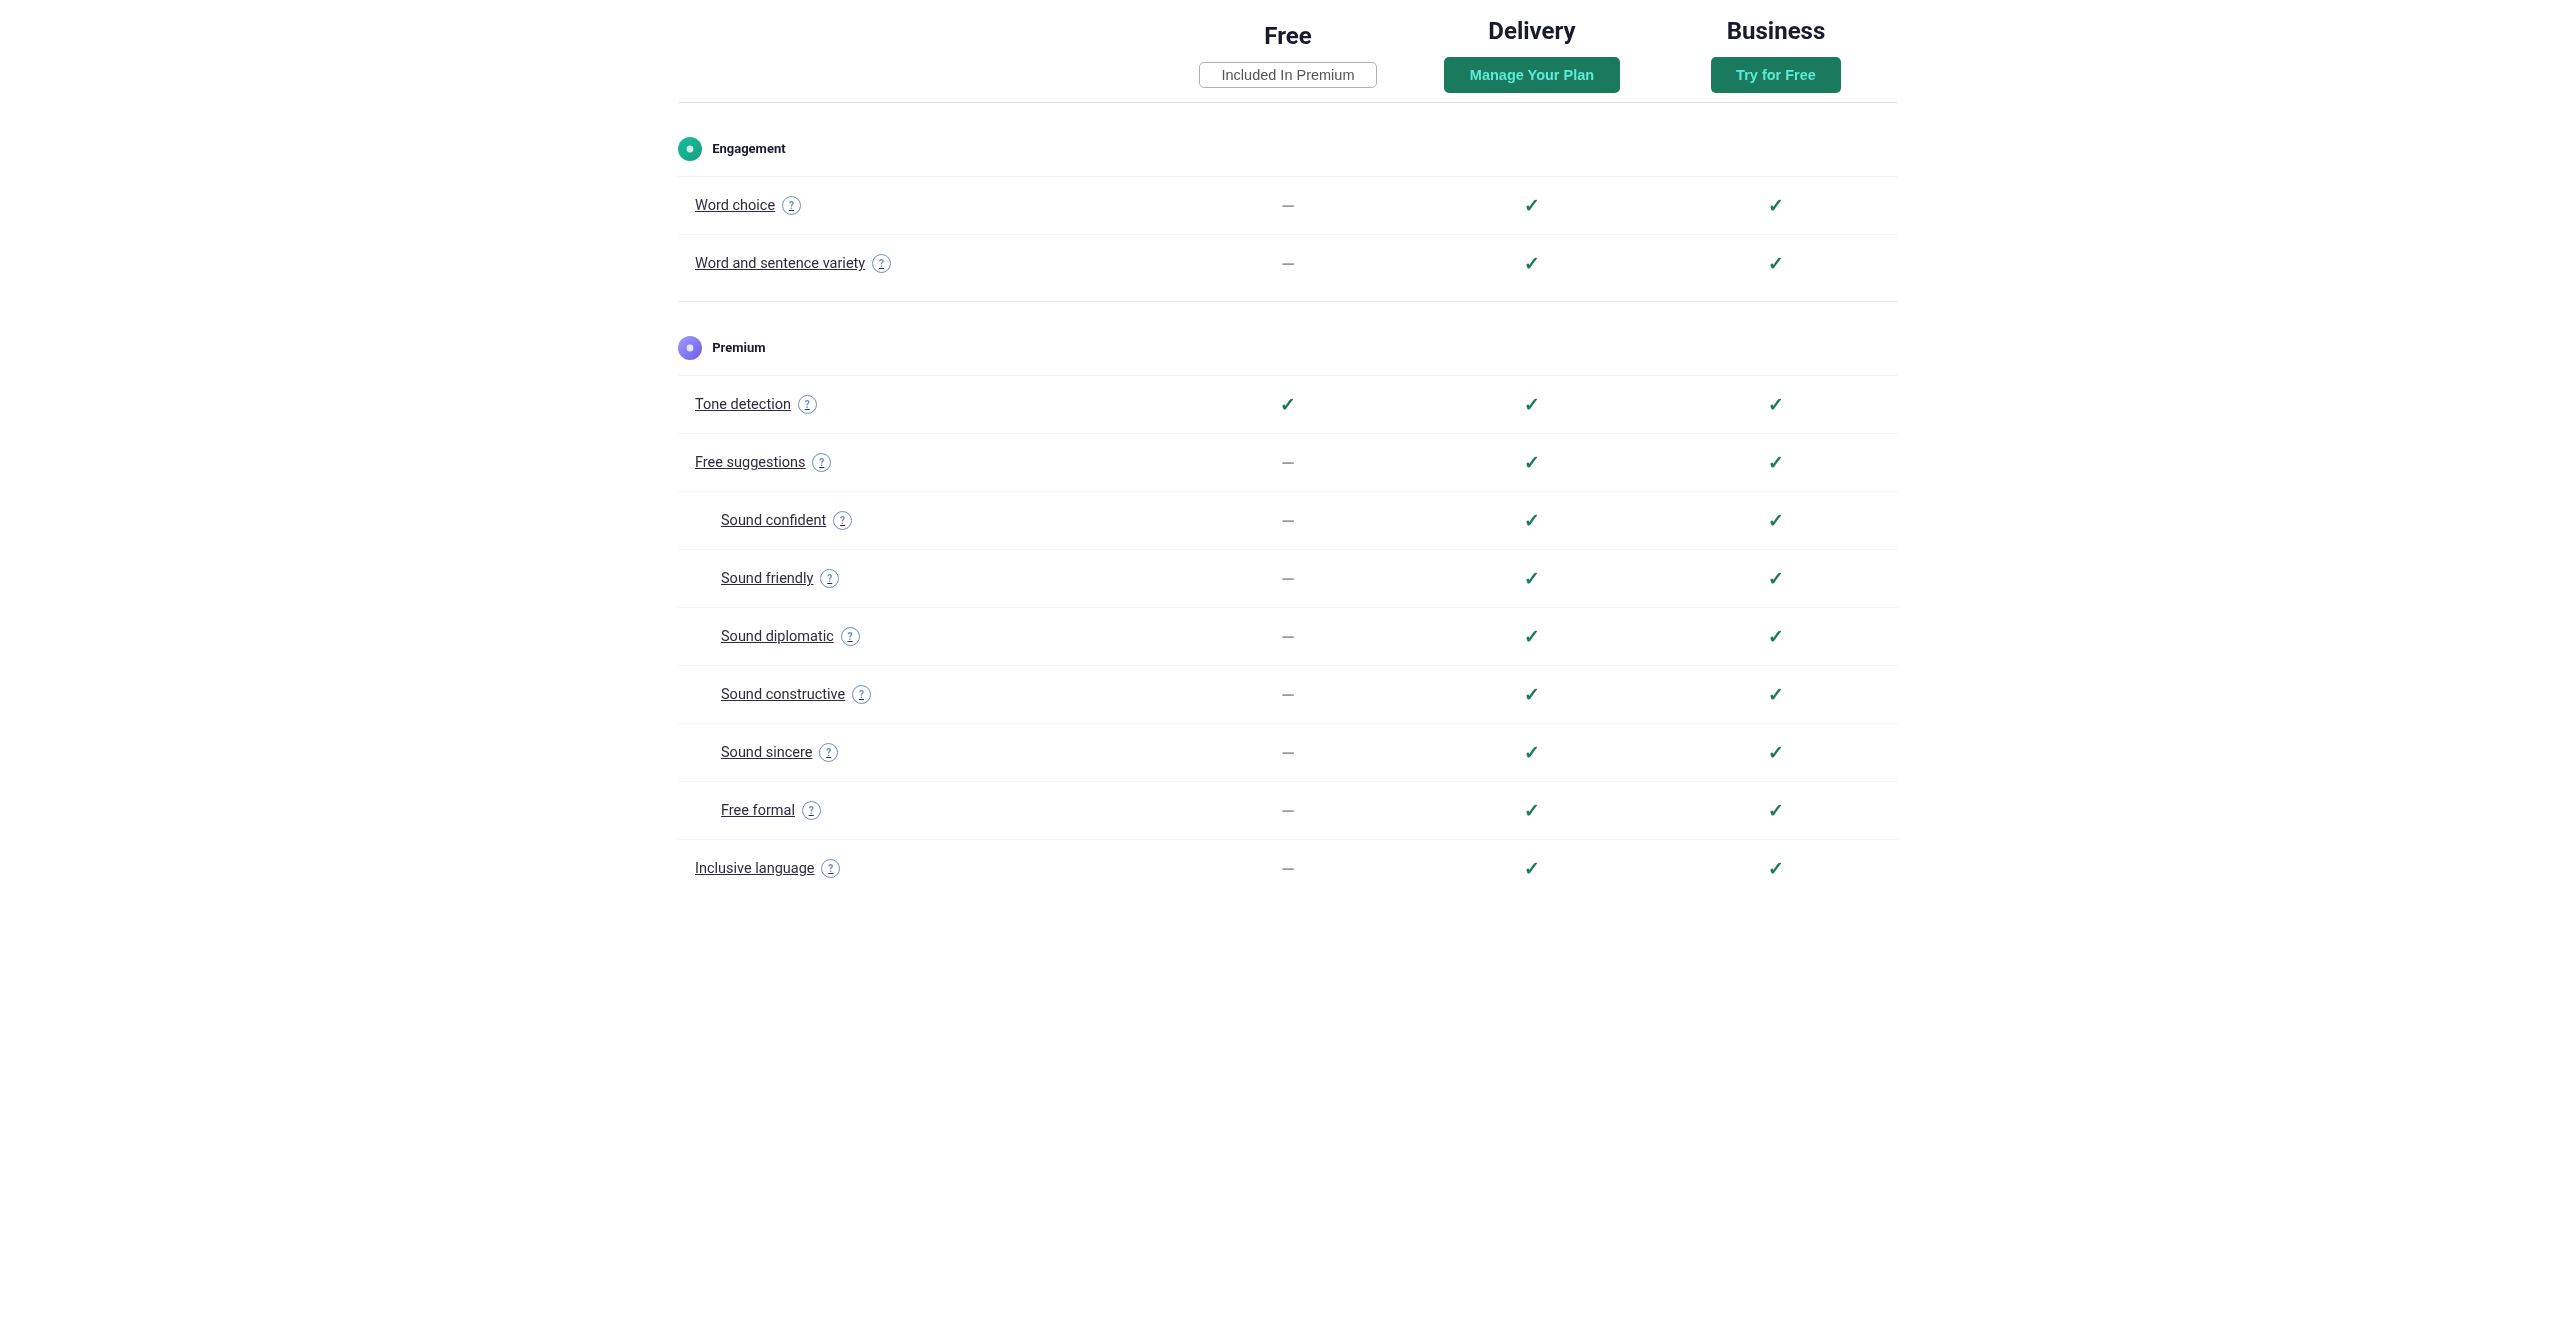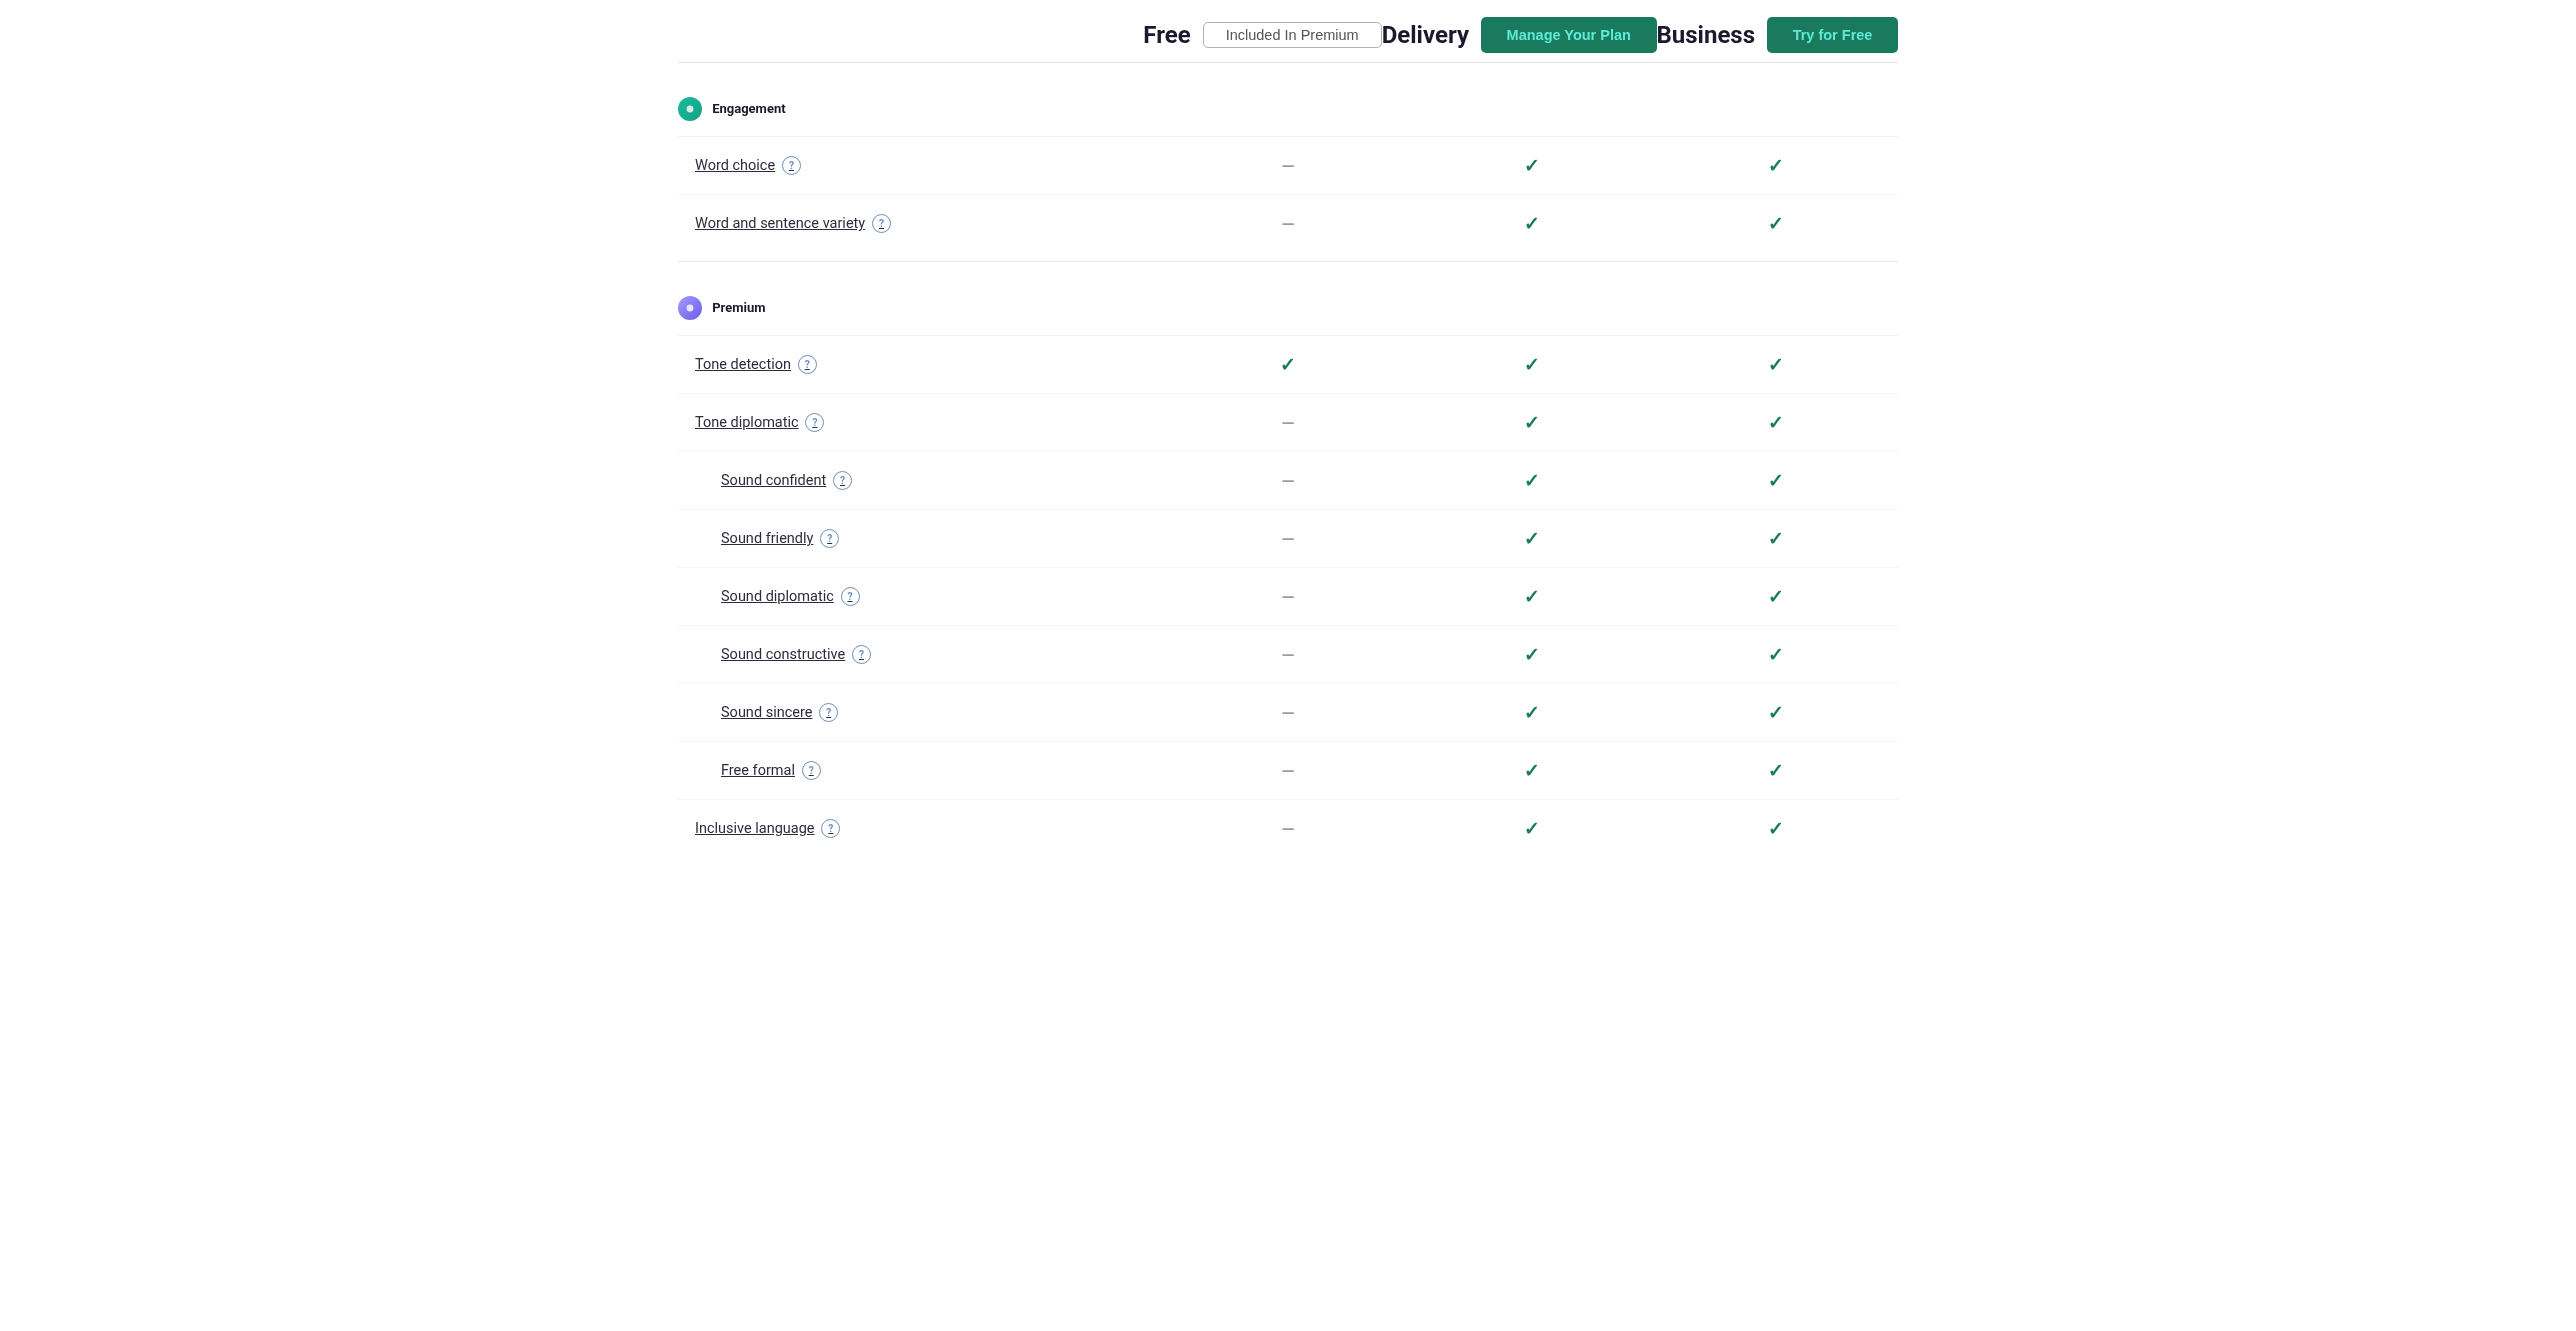--- a/index.html
+++ b/index.html
@@ -22,21 +22,21 @@
       padding: 17px 0 8.5px 0;
       border-bottom: 0.9px solid #e0e0e0;
       align-items: center;
     }
 
     .plan-header .empty-cell {}
 
     .plan-col-header {
       text-align: center;
       display: flex;
-      flex-direction: row;
+      flex-direction: column;
       align-items: center;
       gap: 12px;
     }
 
     .plan-title {
       font-size: 24px;
       font-weight: 700;
       color: #1a1a2e;
     }
 
@@ -267,21 +267,21 @@
       <div class="cell">
         <span class="check-icon">✓</span>
       </div>
       <div class="cell">
         <span class="check-icon">✓</span>
       </div>
     </div>
 
     <div class="feature-row">
       <div class="feature-name">
-        <span>Tone diplomatic</span>
+        <span>Free suggestions</span>
         <span class="help-icon">?</span>
       </div>
       <div class="cell">
         <span class="dash-icon">—</span>
       </div>
       <div class="cell">
         <span class="check-icon">✓</span>
       </div>
       <div class="cell">
         <span class="check-icon">✓</span>

